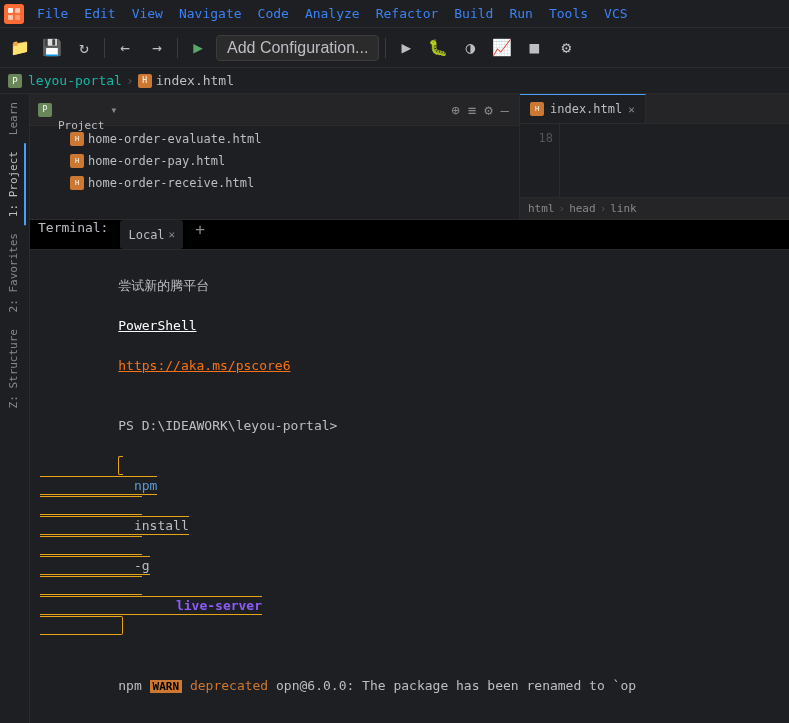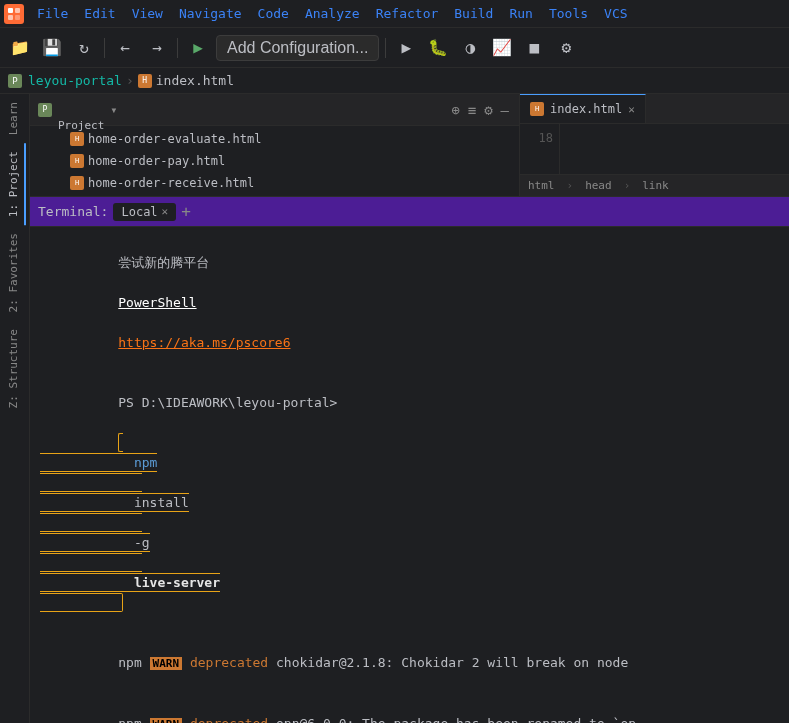--- a/index.html
+++ b/index.html
@@ -287,39 +287,38 @@
     }
     #editor-breadcrumb {
       height: 22px;
       background: #252527;
       display: flex;
       align-items: center;
       padding: 0 8px;
       font-size: 11px;
       color: #888;
       border-top: 1px solid #2b2b2b;
-      gap: 12px;
+      gap: 4px;
     }
     .bc-sep { color: #555; }
 
     
     #terminal-section {
       flex: 1;
       background: #1e1f22;
       display: flex;
       flex-direction: column;
     }
     #terminal-header {
       display: flex;
-      align-items: center;
       height: 30px;
       padding: 0 8px;
-      background: #4c1d95;
-      border-bottom: 1px solid #2b2b2b;
-      gap: 5px;
+      background: #000000;
+      border-bottom: 1px solid #2b2b2b;
+      gap: 12px;
     }
     .term-label { color: #bcbec4; font-size: 13px; }
     .term-tab {
       display: flex;
       align-items: center;
       gap: 4px;
       padding: 2px 8px;
       background: #1e1f22;
       border-radius: 3px;
       font-size: 12px;
@@ -344,21 +343,21 @@
     .term-cmd-box {
       display: inline;
       background: transparent;
       border: 1.5px solid #e8a317;
       padding: 1px 4px;
       border-radius: 2px;
     }
     .npm-word { color: #5b9bd5; }
     .install-word { color: #bcbec4; }
     .g-flag { color: #bcbec4; }
-    .live-server-word { color: #e5e5e5; font-weight: bold; }
+    .live-server-word { color: #8b5cf6; font-weight: bold; margin-left: 42px; }
     .warn-label {
       color: #000;
       background: #cc7832;
       padding: 0 3px;
       font-weight: bold;
       font-size: 11px;
     }
     .warn-word { color: #cc7832; }
     .deprecated-word { color: #cc7832; }
     .warn-text { color: #bcbec4; }
@@ -512,23 +511,20 @@
             <span> </span>
             <span class="install-word">install</span>
             <span> </span>
             <span class="g-flag">-g</span>
             <span> </span>
             <span class="live-server-word">live-server</span>
           </span>
         </span>
 
         <span class="term-line">
-          <span>npm </span><span class="warn-label">WARN</span><span class="warn-word"> </span><span class="deprecated-word">deprecated</span><span class="warn-text"> chokidar@2.1.8: Chokidar 2 will break on node</span>
-        </span>
-        <span class="term-line">
           <span>npm </span><span class="warn-label">WARN</span><span class="warn-word"> </span><span class="deprecated-word">deprecated</span><span class="warn-text"> opn@6.0.0: The package has been renamed to `op</span>
         </span>
 
       </div>
     </div>
 
   </div>
 </div>
 
 </body></html>

